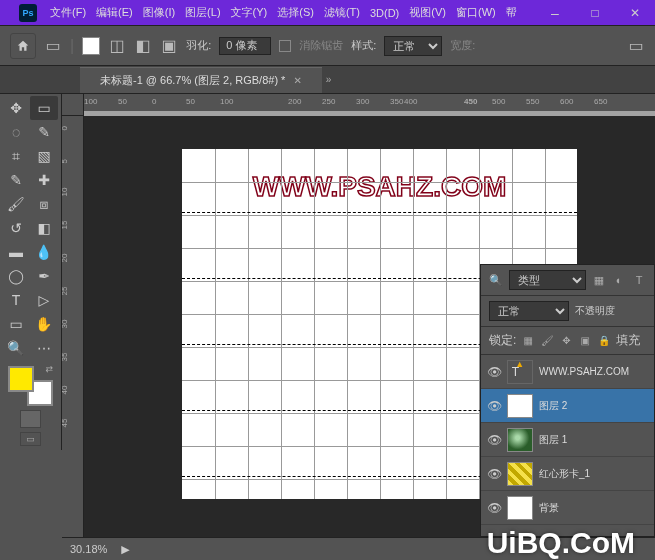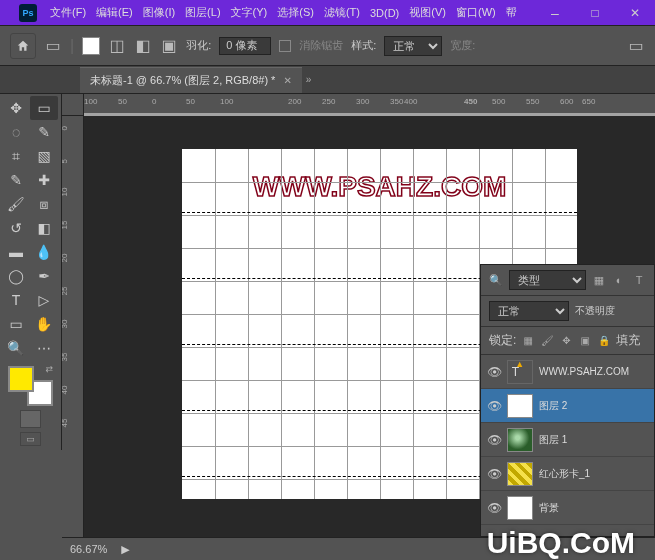--- a/index.html
+++ b/index.html
@@ -20,38 +20,38 @@
 .home-btn { width: 26px; height: 26px; display: flex; align-items: center; justify-content: center; border: 1px solid #444; border-radius: 3px; }
 .opt-swatch { width: 18px; height: 18px; border: 1px solid #888; }
 .opt-label { color: #ccc; font-size: 11px; }
 .opt-input { background: #3a3a3a; border: 1px solid #222; color: #ccc; font-size: 11px; padding: 2px 6px; width: 52px; }
 .opt-select { background: #3a3a3a; border: 1px solid #222; color: #ccc; font-size: 11px; padding: 2px 4px; width: 58px; }
 .opt-chk { width: 12px; height: 12px; border: 1px solid #888; }
 .opt-icon { width: 18px; height: 18px; display: flex; align-items: center; justify-content: center; color: #bbb; }
 
 
 .tabbar { height: 28px; background: #424242; display: flex; align-items: center; padding-left: 80px; border-bottom: 1px solid #222; }
-.doctab { background: #535353; color: #ddd; font-size: 11px; padding: 5px 10px; border-top: 1px solid #666; display: flex; align-items: center; gap: 8px; }
+.doctab { background: #535353; color: #ddd; font-size: 11px; padding: 5px 20px; border-top: 1px solid #666; display: flex; align-items: center; gap: 8px; }
 .tabclose { color: #aaa; font-size: 10px; }
 .tab-chev { color: #aaa; font-size: 10px; margin-left: 4px; }
 
 
 .toolbox { position: absolute; left: 0; top: 94px; width: 62px; background: #535353; border-right: 1px solid #222; display: flex; flex-wrap: wrap; padding: 2px; gap: 0; }
 .tool { width: 28px; height: 24px; display: flex; align-items: center; justify-content: center; color: #ccc; font-size: 14px; border-radius: 2px; position: relative; }
 .tool.active { background: #3a3a3a; }
 .colorswatch { width: 48px; height: 40px; margin: 6px 6px 2px 6px; position: relative; }
 .fgc { width: 26px; height: 26px; background: #ffe900; border: 2px solid #888; position: absolute; left: 0; top: 0; }
 .bgc { width: 26px; height: 26px; background: #fff; border: 2px solid #888; position: absolute; right: 0; bottom: 0; }
 .mini-swap { position: absolute; right: 0; top: -2px; color: #aaa; font-size: 9px; }
 .qmask { width: 24px; height: 18px; margin: 2px 18px; background: #666; border: 1px solid #444; }
 .screenmode { width: 24px; height: 14px; margin: 2px 18px; display: flex; align-items: center; justify-content: center; border: 1px solid #444; }
 
 
 .canvas-wrap { position: absolute; left: 62px; top: 94px; right: 0; bottom: 23px; background: #282828; }
-.ruler-h { position: absolute; left: 22px; top: 0; right: 0; height: 22px; background: #535353; border-bottom: 3px solid #a3a3a3; overflow: hidden; }
+.ruler-h { position: absolute; left: 22px; top: 0; right: 0; height: 22px; background: #535353; border-bottom: 5px solid #a3a3a3; overflow: hidden; }
 .ruler-v { position: absolute; left: 0; top: 22px; width: 22px; bottom: 0; background: #535353; border-right: 1px solid #222; overflow: hidden; }
 .ruler-corner { position: absolute; left: 0; top: 0; width: 22px; height: 22px; background: #535353; border-right: 1px solid #222; border-bottom: 1px solid #222; }
 .rtick-h, .rtick-v { position: absolute; color: #aaa; font-size: 8px; }
 .rtick-h { top: 3px; }
 .rtick-v { left: 2px; transform: rotate(-90deg); transform-origin: left center; white-space: nowrap; }
 
 .doc { position: absolute; left: 120px; top: 55px; width: 395px; height: 350px; background: #fff; }
 .gridline-v { position: absolute; top: 0; bottom: 0; width: 1px; background: #999; }
 .gridline-h { position: absolute; left: 0; right: 0; height: 1px; background: #999; }
 .dashline { position: absolute; left: 0; right: 0; border-top: 1px dashed #000; }
@@ -187,21 +187,21 @@
       <span class="rtick-h" style="left: 170px; margin-top: 16px;">150</span>
       <span class="rtick-h" style="left: 204px;">200</span>
       <span class="rtick-h" style="left: 238px;">250</span>
       <span class="rtick-h" style="left: 272px;">300</span>
       <span class="rtick-h" style="left: 306px;">350</span>
       <span class="rtick-h" style="left: 320px; text-align: center;">400</span>
       <span class="rtick-h" style="left: 380px; font-weight: bold;">450</span>
       <span class="rtick-h" style="left: 408px;">500</span>
       <span class="rtick-h" style="left: 442px;">550</span>
       <span class="rtick-h" style="left: 476px;">600</span>
-      <span class="rtick-h" style="left: 498px;">650</span>
+      <span class="rtick-h" style="left: 510px;">650</span>
     </div>
   <div class="ruler-v" id="ruler-v">
       <span class="rtick-v" style="top: 10px;">0</span>
       <span class="rtick-v" style="top: 43px;">5</span>
       <span class="rtick-v" style="top: 76px;">10</span>
       <span class="rtick-v" style="top: 109px;">15</span>
       <span class="rtick-v" style="top: 142px;">20</span>
       <span class="rtick-v" style="top: 175px;">25</span>
       <span class="rtick-v" style="top: 208px;">30</span>
       <span class="rtick-v" style="top: 241px;">35</span>
@@ -284,17 +284,17 @@
     </div>
     <div class="layer-row">
       <span class="eye">👁</span>
       <div class="thumb"></div>
       <span class="layer-name">背景</span>
     </div>
   </div>
 </div>
 
 <div class="statusbar">
-  <span>66.67%</span>
+  <span>30.18%</span>
   <span class="status-chev">▶</span>
 </div>
 
 <div class="site-wm">UiBQ.CoM</div>
 
 </body></html>

